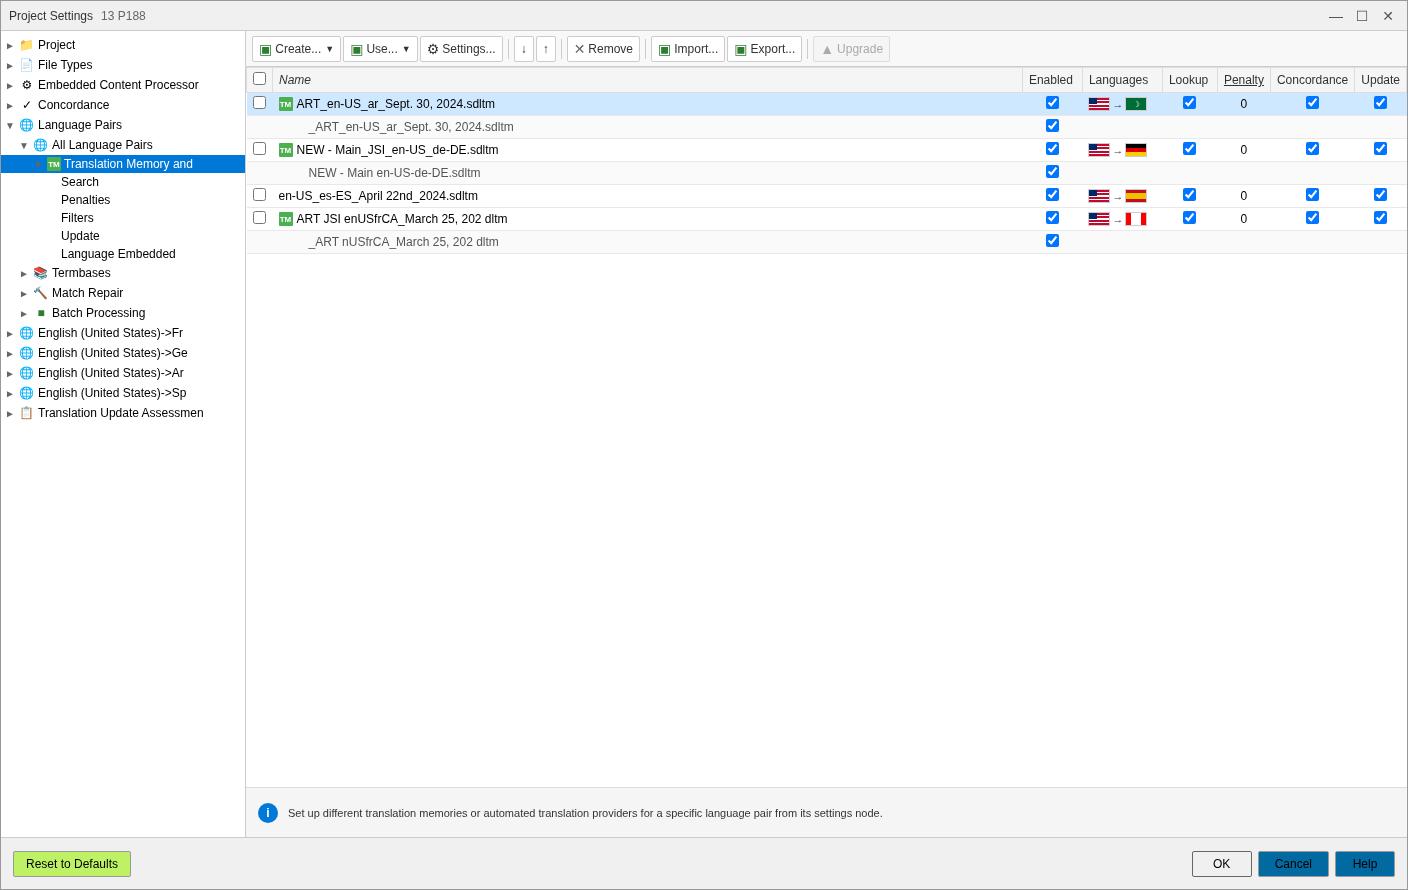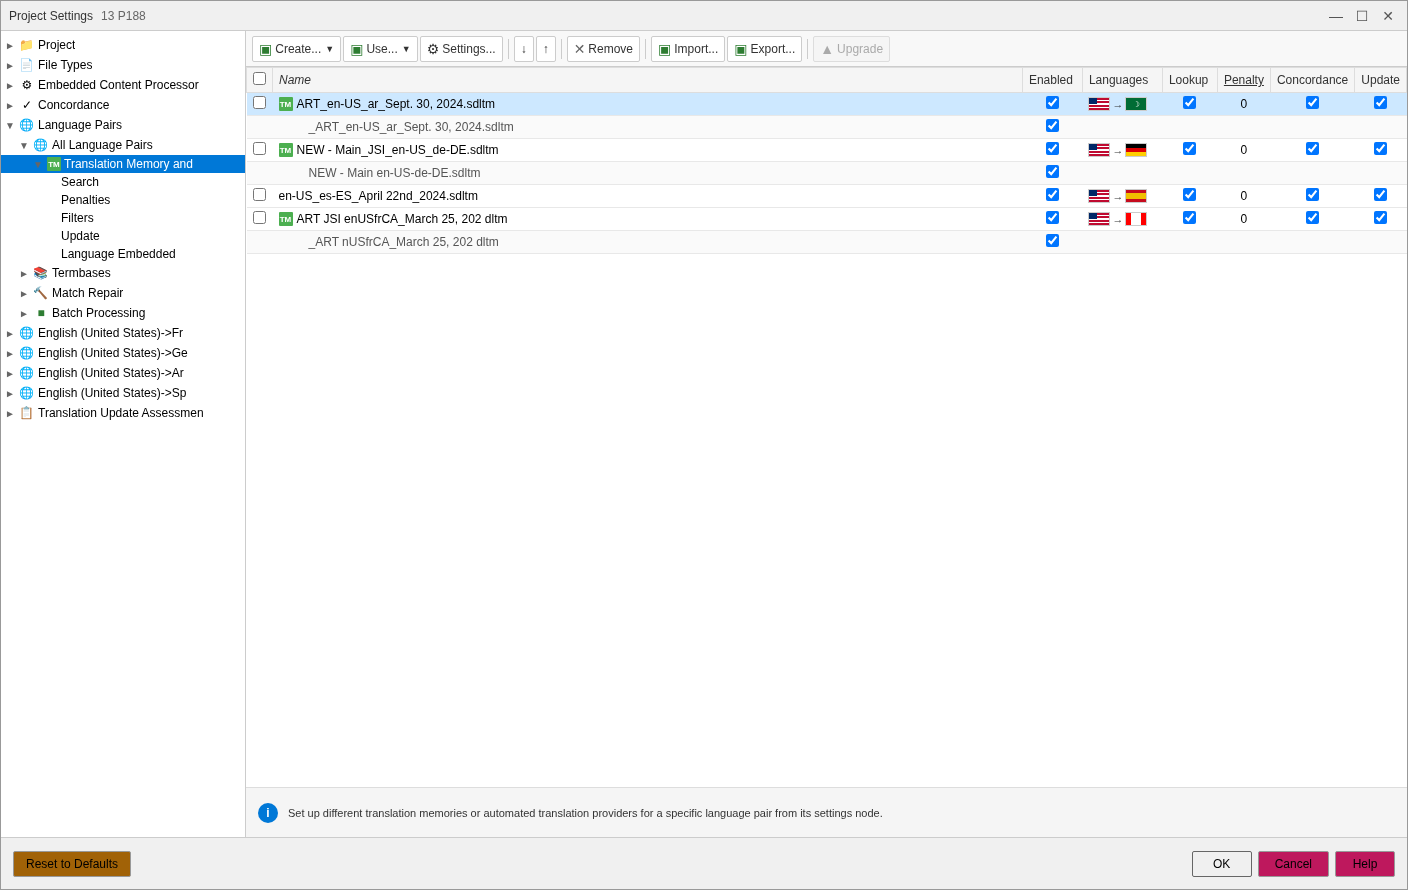--- a/index.html
+++ b/index.html
@@ -78,23 +78,23 @@
 
     
     .status-bar { background: #f5f5f5; border-top: 1px solid #ddd; padding: 8px 12px; display: flex; align-items: center; gap: 10px; min-height: 50px; }
     .info-icon { width: 20px; height: 20px; background: #0078d7; color: white; border-radius: 50%; display: flex; align-items: center; justify-content: center; font-size: 12px; font-weight: bold; flex-shrink: 0; }
     .status-text { color: #333; font-size: 11px; }
 
     
     .bottom-bar { background: #f0f0f0; border-top: 1px solid #ccc; padding: 8px 12px; display: flex; align-items: center; justify-content: space-between; height: 52px; }
     .bottom-left { }
     .bottom-right { display: flex; gap: 6px; }
-    .bottom-btn { padding: 5px 16px; border: 1px solid #999; background: #be185d; cursor: pointer; border-radius: 2px; font-size: 12px; min-width: 60px; }
+    .bottom-btn { padding: 5px 16px; border: 1px solid #999; background: #0369a1; cursor: pointer; border-radius: 2px; font-size: 12px; min-width: 60px; }
     .bottom-btn.primary { background: #f0f0f0; border-color: #666; }
-    .reset-btn { padding: 5px 12px; border: 1px solid #999; background: #a16207; cursor: pointer; border-radius: 2px; font-size: 12px; }
+    .reset-btn { padding: 5px 12px; border: 1px solid #999; background: #bef264; cursor: pointer; border-radius: 2px; font-size: 12px; }
 
     
     .icon-green { color: #2e7d32; }
     .icon-blue { color: #0078d7; }
     .icon-orange { color: #e65100; }
     .icon-gray { color: #666; }
 
     .sub-row-indent { padding-left: 30px; color: #555; }
   </style>
 </head>

